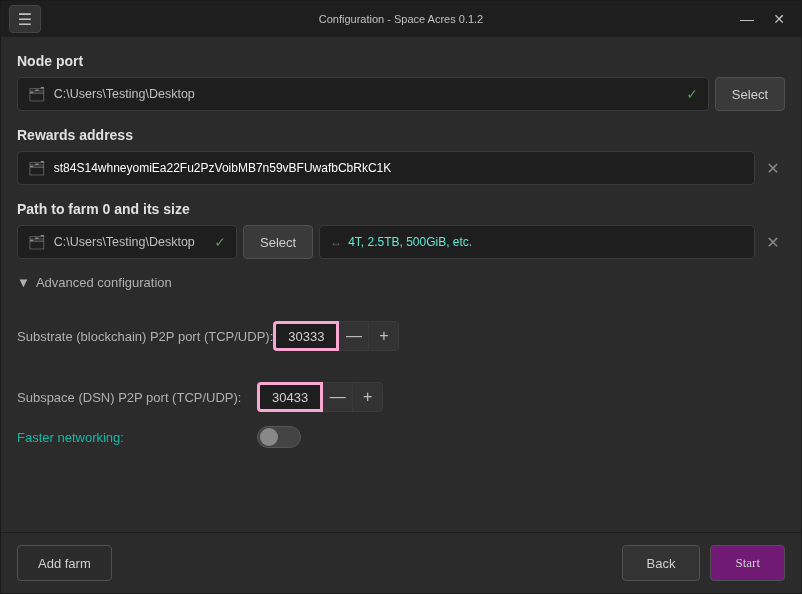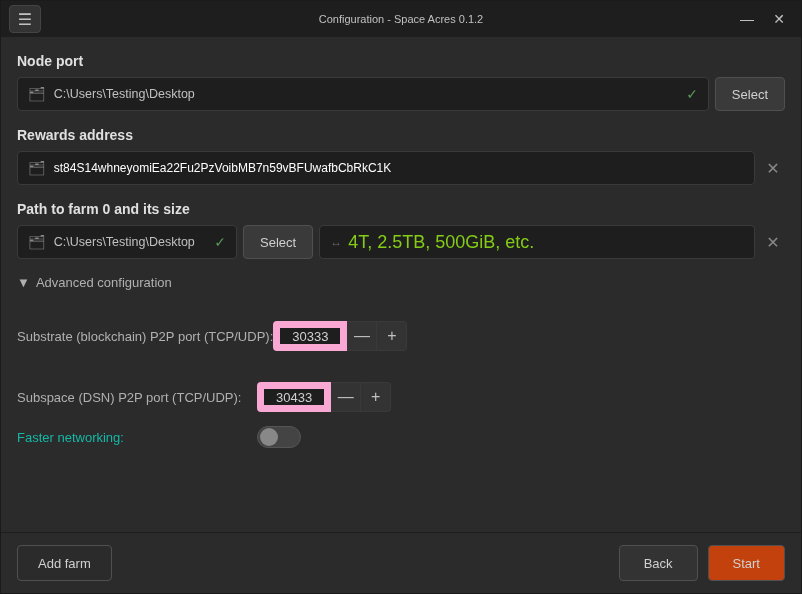--- a/index.html
+++ b/index.html
@@ -214,22 +214,22 @@
       border-radius: 4px;
       height: 34px;
       display: flex;
       align-items: center;
       padding: 0 10px;
       gap: 6px;
       flex: 1;
     }
 
     .farm-size-placeholder {
-      color: #84cc16;
-      font-size: 18px;
+      color: #5eead4;
+      font-size: 12px;
       text-align: center;
     }
 
     .size-icon {
       color: #666;
       font-size: 12px;
     }
 
     .advanced-section {
       margin-bottom: 12px;
@@ -266,21 +266,21 @@
     }
 
     .port-control {
       display: flex;
       align-items: center;
       gap: 0;
     }
 
     .port-value {
       background: #1e1e1e;
-      border: 7px solid #f9a8d4;
+      border: 3px solid #f9a8d4;
       border-radius: 4px 0 0 4px;
       color: #d0d0d0;
       padding: 5px 12px;
       font-size: 13px;
       min-width: 60px;
       text-align: center;
       height: 30px;
       display: flex;
       align-items: center;
       justify-content: center;
@@ -372,28 +372,29 @@
       border: 1px solid #505050;
       border-radius: 4px;
       color: #d0d0d0;
       padding: 8px 24px;
       cursor: pointer;
       font-size: 13px;
       height: 36px;
     }
 
     .start-btn {
-      background: #c2410c;
+      background: #701a75;
       border: 1px solid #505050;
       border-radius: 4px;
       color: #d0d0d0;
       padding: 8px 24px;
       cursor: pointer;
       font-size: 13px;
       height: 36px;
+      font-family: Liberation Serif, serif;
     }
   </style>
 </head>
 <body>
 
 <div class="window">
 
   <div class="title-bar">
     <div class="title-bar-left">
       <button class="menu-btn">

